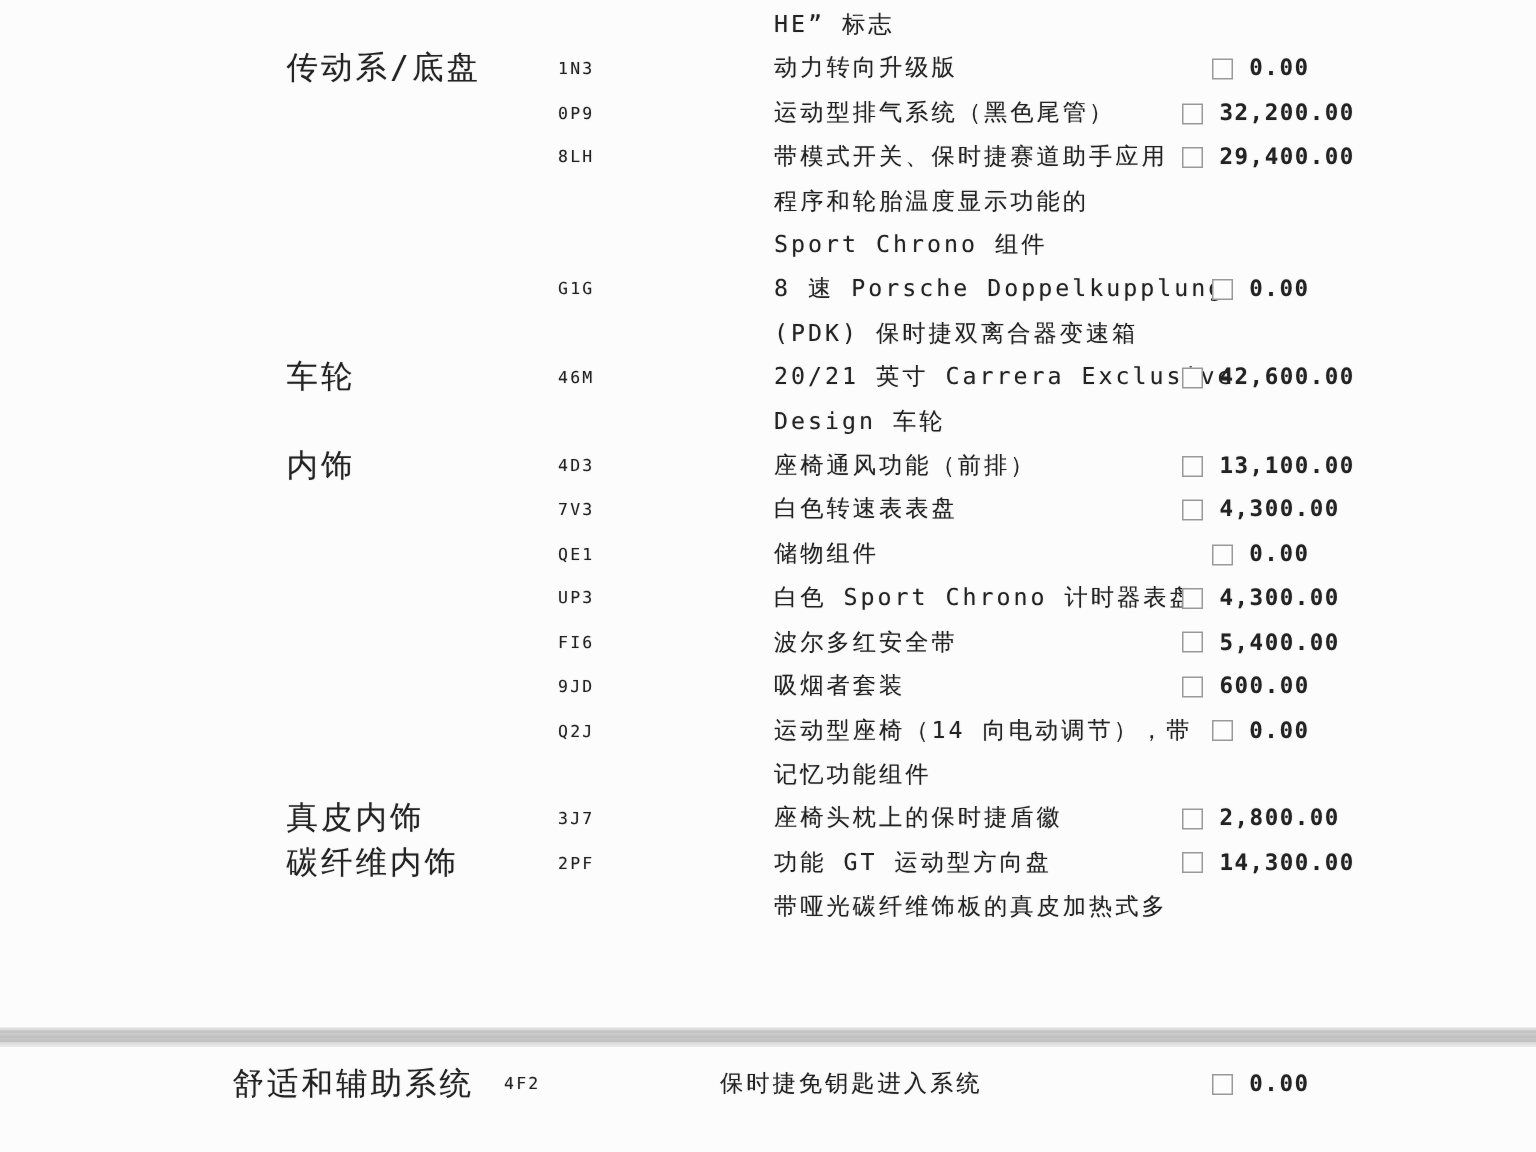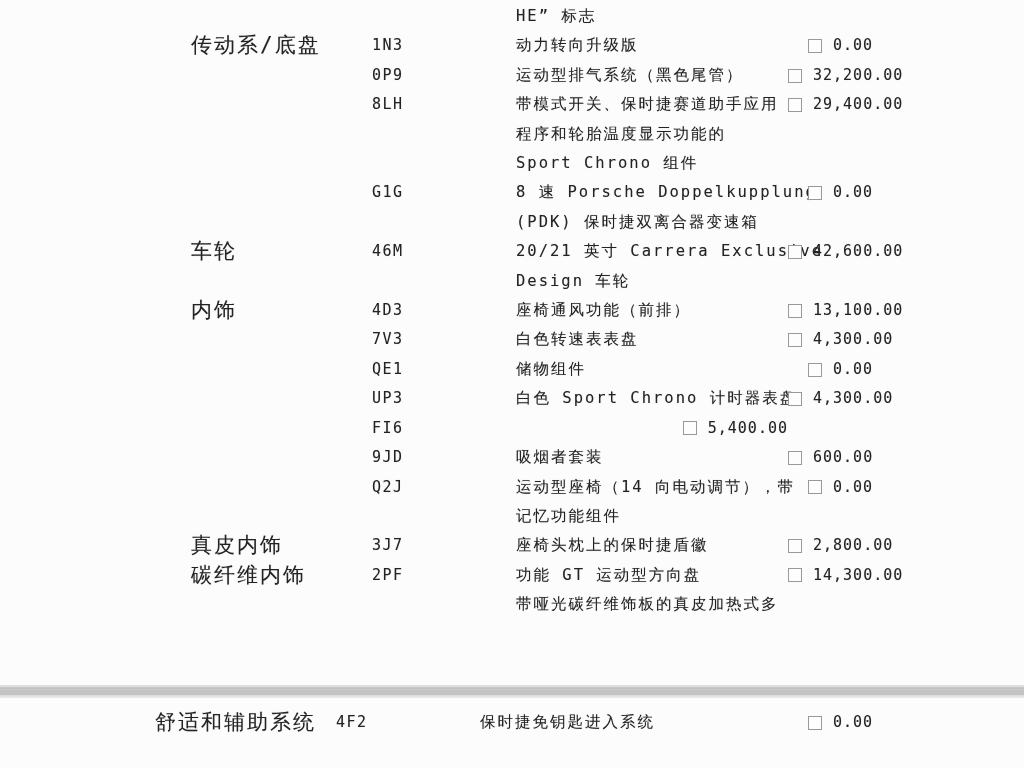--- a/index.html
+++ b/index.html
@@ -27,21 +27,21 @@
     display: grid;
     grid-template-columns: 181px 144px 272px 1fr;
     align-items: start;
   }
   .cell { white-space: nowrap; }
   .cat {
     font-size: 21px;
     letter-spacing: 2px;
   }
   .code {
-    font-size: 15px;
+    font-size: 11px;
     letter-spacing: 1.5px;
   }
   .desc { font-size: 15.5px; }
   .desc-line {
     letter-spacing: 2px;
     white-space: nowrap;
   }
   .price-cell {
     display: flex;
     justify-content: flex-end;
@@ -54,20 +54,21 @@
     width: 12px; height: 12px;
     border: 1.5px solid #999999;
     background: #fdfdfd;
     display: inline-block;
     flex: 0 0 auto;
   }
   .price {
     font-size: 15px;
     letter-spacing: 1px;
     white-space: nowrap;
+    font-weight: bold;
   }
   .page-divider {
     position: absolute;
     left: 0; right: 0;
     top: 685px; height: 13px;
     background: linear-gradient(
       #dedede 0px, #dedede 2px,
       #c9c9c9 2px, #bfbfbf 4px,
       #cccccc 4px, #bdbdbd 7px,
       #c6c6c6 7px, #c0c0c0 10px,
@@ -201,20 +202,23 @@
         </div>
     <div class="cell price-cell">
       <span class="checkbox"></span>
       <span class="price">4,300.00</span>
     </div>
   </div>
 
   <div class="row">
     <div class="cell cat"></div>
     <div class="cell code">FI6</div>
+    <div class="cell desc">
+          <div class="desc-line">波尔多红安全带</div>
+        </div>
     <div class="cell price-cell">
       <span class="checkbox"></span>
       <span class="price">5,400.00</span>
     </div>
   </div>
 
   <div class="row">
     <div class="cell cat"></div>
     <div class="cell code">9JD</div>
     <div class="cell desc">

